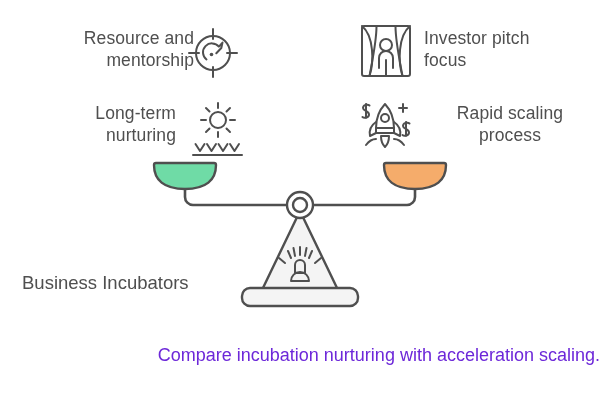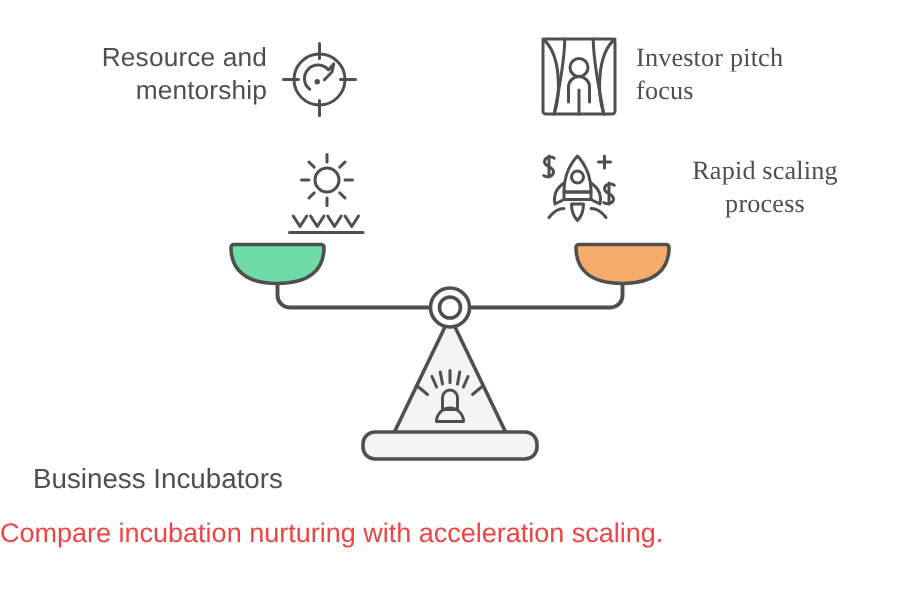--- a/index.html
+++ b/index.html
@@ -24,44 +24,44 @@
 
   
   .label {
     position: absolute;
     font-size: 17.5px;
     line-height: 1.28;
     color: #4f4f4f;
     letter-spacing: 0.1px;
   }
   .label.left  { text-align: right; }
-  .label.right { text-align: left; font-family: Liberation Serif, serif;  }
-
-  #label-resource-mentorship { left: 16px;  top: 27px;  width: 162px; }
+  .label.right { text-align: left;  }
+
+  #label-resource-mentorship { left: 32px;  top: 27px;  width: 162px; }
   #label-long-term-nurturing { left: 34px;  top: 102px; width: 142px; }
   #label-investor-pitch      { left: 424px; top: 27px;  width: 172px; }
   #label-rapid-scaling       { left: 424px; top: 102px; width: 172px; }
 
   .side-caption {
     position: absolute;
     font-size: 18.5px;
     color: #4f4f4f;
     white-space: nowrap;
   }
-  #caption-incubators   { left: 22px;  top: 272px; margin-top: 36px; }
+  #caption-incubators   { left: 22px;  top: 272px; }
   #caption-accelerators { left: 372px; top: 272px; }
 
   #footer-caption {
     position: absolute;
     left: 0;
     top: 345px;
     width: 600px;
-    text-align: left;
+    text-align: right;
     font-size: 18px;
-    color: #ef4444;
+    color: #6d28d9;
   }
 
   
   .icon-slot {
     position: absolute;
     line-height: 0;
   }
   #icon-target       { left: 186px; top: 26px; }
   #icon-sun-seedling { left: 190px; top: 98px; }
   #icon-stage-pitch  { left: 358px; top: 22px; }
@@ -70,20 +70,22 @@
   #scale-graphic { position: absolute; left: 150px; top: 155px; }
 </style>
 </head>
 <body>
 
 <div id="infographic">
 
   <div class="label left" id="label-resource-mentorship" style="white-space: pre-line;">Resource and
 mentorship</div>
 
+  <div class="label left" id="label-long-term-nurturing" style="white-space: pre-line;">Long-term
+nurturing</div>
 
   <div class="label right" id="label-investor-pitch" style="white-space: pre-line;">Investor pitch
 focus</div>
 
   <div class="label right" id="label-rapid-scaling" style="white-space: pre-line; text-align: center;">Rapid scaling
 process</div>
 
   <div class="icon-slot" id="icon-target">
     <svg width="54" height="54" viewBox="0 0 54 54" fill="none" stroke="#4f4f4f" stroke-width="2" stroke-linecap="round" stroke-linejoin="round">
       <circle cx="27" cy="27" r="17"></circle>

